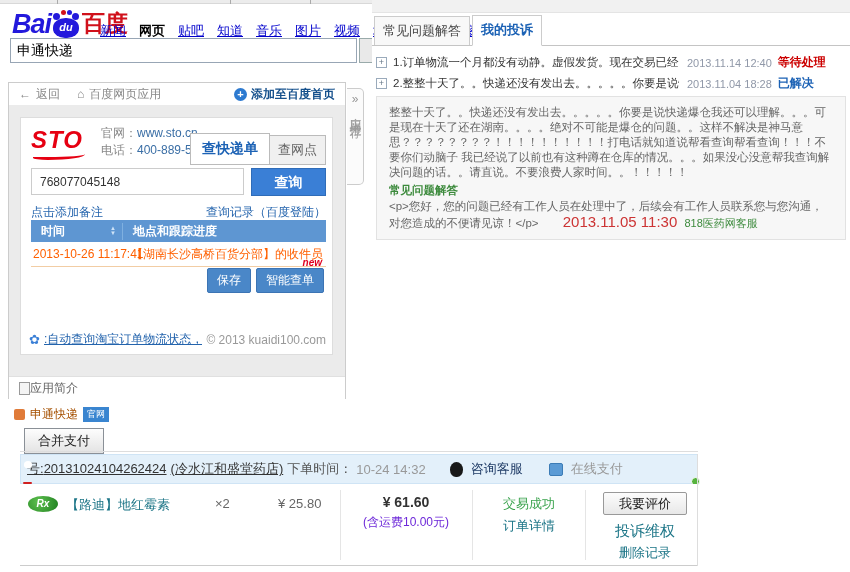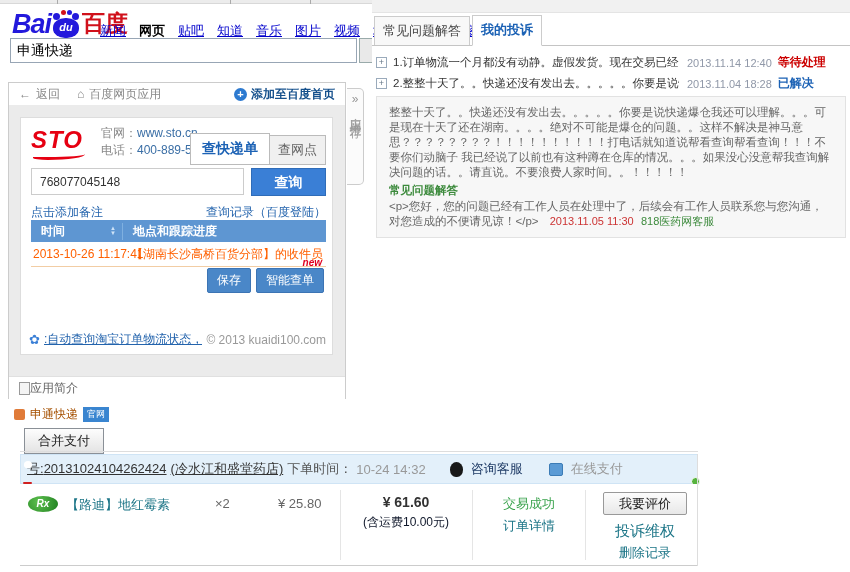--- a/index.html
+++ b/index.html
@@ -96,21 +96,21 @@
   .expand-icon{display:inline-block;width:11px;height:11px;border:1px solid #9aaabb;font-size:9px;line-height:9px;text-align:center;color:#678;background:#fff;cursor:pointer;flex:none;}
   .rp-text{width:286px;overflow:hidden;font-size:11.5px;color:#333;cursor:pointer;}
   .rp-date{color:#9098a8;font-size:11px;margin-left:2px;}
   .status-pending{color:#cc0000;font-size:12px;font-weight:bold;}
   .status-resolved{color:#1c62b5;font-size:12px;font-weight:bold;}
   .rp-detail{left:376px;top:96px;width:470px;background:#f7f7f7;border:1px solid #e2e2e2;padding:8px 12px;font-size:11.5px;line-height:15px;color:#666;}
   .rp-detail div{position:static;}
   .rp-followup-title{color:#3c8a3c;font-weight:bold;margin-top:3px;}
   .rp-reply span{position:static;}
   .rp-reply{margin-top:1px;}
-  .reply-time{color:#cc3333;font-size:11px;margin-left:8px;}
+  .reply-time{color:#cc3333;font-size:15px;margin-left:21px;}
   .reply-by{color:#3c8a3c;font-size:11px;margin-left:4px;}
 
   
   .merge-btn{left:24px;top:428px;padding:3px 13px;border:1px solid #8a9097;background:linear-gradient(#fdfdfd,#e3e3e3);font-size:13px;color:#222;cursor:pointer;}
   .bp-topline{left:20px;top:451px;width:678px;height:1px;background:#ddd;}
   .order-bar{left:20px;top:454px;width:678px;height:30px;background:#e3f0fa;border:1px solid #cfe4f5;display:flex;align-items:center;padding-left:6px;font-size:13px;gap:4px;white-space:nowrap;}
   .order-bar span{position:static;}
   .order-no{color:#333;text-decoration:underline;cursor:pointer;}
   .order-shop{color:#333;text-decoration:underline;cursor:pointer;}
   .order-time-label{color:#555;}
@@ -124,21 +124,21 @@
   .pay-link{color:#999;cursor:pointer;margin-left:4px;}
   .order-row{left:20px;top:484px;width:678px;height:82px;background:#fff;border-bottom:1px solid #ccc;}
   .vline{top:6px;width:1px;height:70px;background:#e5e5e5;}
   .vl1{left:320px}.vl2{left:452px}.vl3{left:565px}
   .row-right-line{left:697px;top:454px;width:1px;height:112px;background:#ddd;}
   .rx-badge{left:8px;top:12px;width:30px;height:16px;background:radial-gradient(circle at 35% 35%,#5cbf4e,#1e7e1e);border-radius:50%;color:#fff;font-size:10px;font-weight:bold;font-style:italic;text-align:center;line-height:16px;}
   .prod-name{left:46px;top:12px;font-size:13px;color:#1c7587;cursor:pointer;white-space:nowrap;}
   .prod-qty{left:195px;top:12px;font-size:13px;color:#666;}
   .prod-price{left:258px;top:12px;font-size:13px;color:#666;}
   .prod-total{left:321px;top:10px;width:130px;text-align:center;font-size:14px;font-weight:bold;color:#333;}
-  .prod-ship{left:321px;top:30px;width:130px;text-align:center;font-size:12px;color:#0f172a;}
+  .prod-ship{left:321px;top:30px;width:130px;text-align:center;font-size:12px;color:#6d28d9;}
   .prod-status{left:453px;top:11px;width:112px;text-align:center;font-size:13px;color:#3aa34d;}
   .prod-detail{left:453px;top:33px;width:112px;text-align:center;font-size:13px;color:#1c7587;cursor:pointer;}
   .review-btn{left:583px;top:8px;width:84px;height:23px;border:1px solid #999;background:linear-gradient(#fcfcfc,#e8e8e8);border-radius:2px;text-align:center;line-height:21px;font-size:13px;color:#222;cursor:pointer;}
   .complaint-link{left:583px;top:38px;width:84px;text-align:center;font-size:15px;color:#1c7587;cursor:pointer;}
   .delete-link{left:583px;top:60px;width:84px;text-align:center;font-size:13px;color:#1c7587;cursor:pointer;}
 </style>
 </head>
 <body>
 
 <div class="screen">

